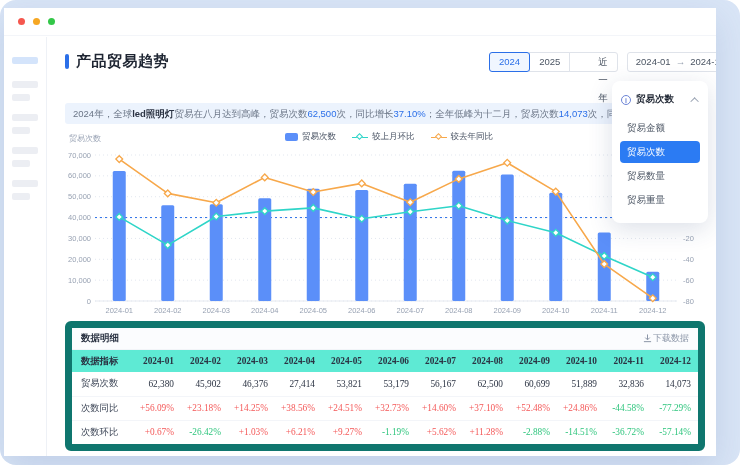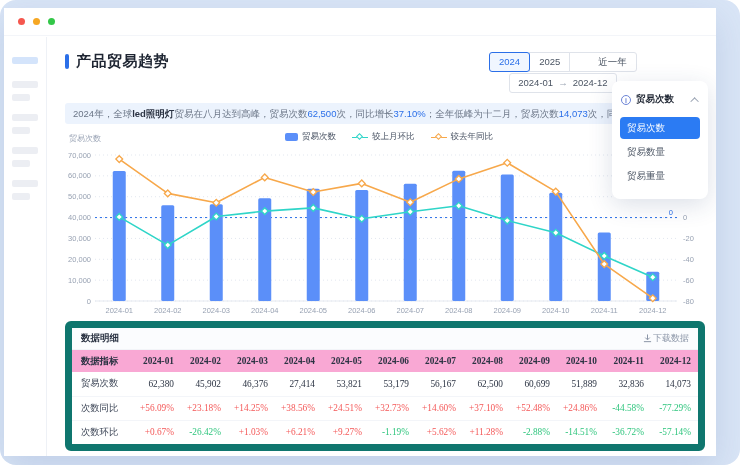--- a/index.html
+++ b/index.html
@@ -15,21 +15,21 @@
   .sk { height:7px; border-radius:2px; background:#eceef3; margin:0 0 6px 8px; }
   .sk.active { background:#d4e4fb; margin-bottom:17px; }
   .sk.gap { margin-top:13px; }
 
   .main { position:absolute; left:44px; top:29px; right:0; bottom:0; }
 
   .page-head { position:absolute; left:17px; top:15px; display:flex; align-items:center; gap:7px; }
   .title-bar-accent { width:4px; height:15px; border-radius:2px; background:#2b6fe8; }
   .page-title { font-size:15px; font-weight:bold; color:#1f2633; letter-spacing:.5px; }
 
-  .controls { position:absolute; top:15px; left:441px; display:flex; align-items:center; gap:1px;flex-direction:column; }
+  .controls { position:absolute; top:15px; left:441px; display:flex; align-items:center; gap:9px; }
   .seg { display:flex; }
   .seg-btn { height:20px; line-height:18px; padding:0 9px; font-size:9.5px; color:#4b5563; background:#fff;
              border:1px solid #dfe3ea; margin-left:-1px; cursor:pointer; }
   .seg-btn:first-child { margin-left:0; border-radius:3px 0 0 3px; }
   .seg-btn:last-child { border-radius:0 3px 3px 0;padding-left:28px; }
   .seg-btn.selected { color:#2b6fe8; border-color:#2b6fe8; background:#f0f6ff; position:relative; z-index:1; border-radius:3px; }
   .daterange { height:20px; line-height:18px; border:1px solid #dfe3ea; border-radius:3px; background:#fff;
                font-size:9.5px; color:#4b5563; padding:0 8px; display:flex; gap:5px; align-items:center; white-space:nowrap; }
   .daterange .arrow { color:#9aa3b2; }
 
@@ -57,21 +57,21 @@
   .chev { width:6px; height:6px; border-left:1.5px solid #99a2b2; border-top:1.5px solid #99a2b2; transform:rotate(45deg) translateY(2px); }
   .dd-item { height:22px; line-height:22px; margin:2px 8px; padding-left:7px; font-size:9.5px; color:#4b5563; border-radius:4px; cursor:pointer; }
   .dd-item.selected { background:#2b7bf3; color:#fff; }
 
   .table-card { position:absolute; left:17px; top:284px; width:640px; border:7px solid #0f766e; border-radius:6px; overflow:hidden; background:#fff;font-family:Liberation Serif, serif; }
   .table-strip { height:22px; background:#fbfcfe; display:flex; align-items:center; justify-content:space-between; padding:0 9px; border-bottom:1px solid #f2f4f8; }
   .strip-title { font-size:9.5px; font-weight:bold; color:#2a3242; }
   .download { display:flex; align-items:center; gap:1px; font-size:9px; color:#8a94a6; cursor:pointer; }
   table { width:100%; border-collapse:collapse; table-layout:fixed; }
   th,td { font-size:9.3px; padding:0 7px 0 0; white-space:nowrap; overflow:hidden; }
-  thead th { height:22px; background:#f9a8d4; color:#2a3242; font-weight:bold; text-align:right; }
+  thead th { height:22px; background:#5eead4; color:#2a3242; font-weight:bold; text-align:right; }
   thead th:first-child, td.row-label { text-align:left; padding-left:9px; width:62px; }
   tbody td { height:24px; text-align:right; color:#2a3242; border-top:1px solid #f3f5f9; }
   tbody tr:first-child td { border-top:none; }
   td.row-label { color:#3a4354; }
   td.pos { color:#f45858; } td.neg { color:#2ec57d; }
 </style>
 </head>
 <body>
 
 <div class="bg">
@@ -222,20 +222,21 @@
           </svg>
       </div>
 
       <div class="dropdown">
         <div class="dd-head">
           <span class="info-ic">i</span>
           <span class="dd-title">贸易次数</span>
           <span class="chev"></span>
         </div>
         <div id="dd-items">
+            <div class="dd-item">贸易金额</div>
             <div class="dd-item selected">贸易次数</div>
             <div class="dd-item">贸易数量</div>
             <div class="dd-item">贸易重量</div>
           </div>
       </div>
 
       <div class="table-card">
         <div class="table-strip">
           <span class="strip-title">数据明细</span>
           <span class="download">

